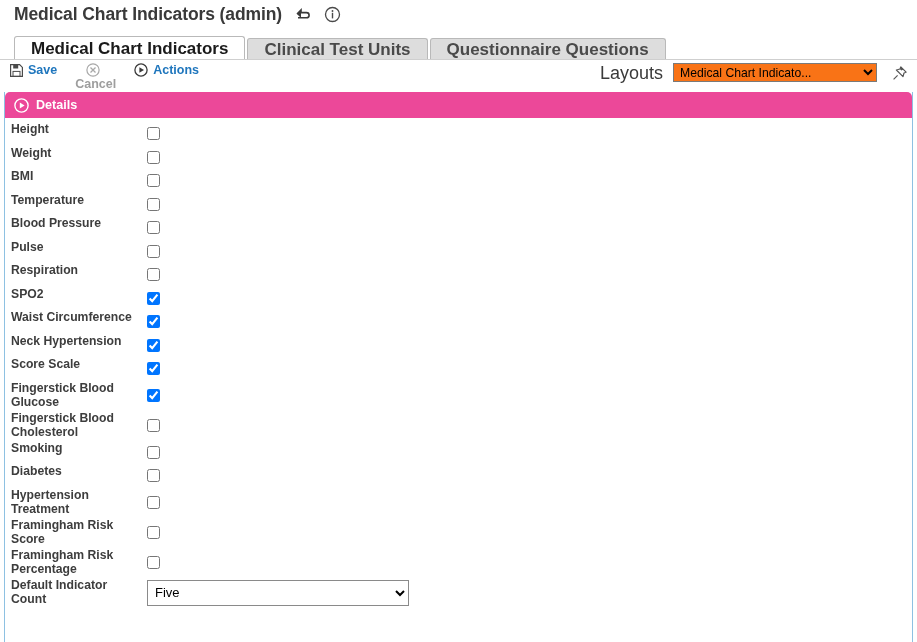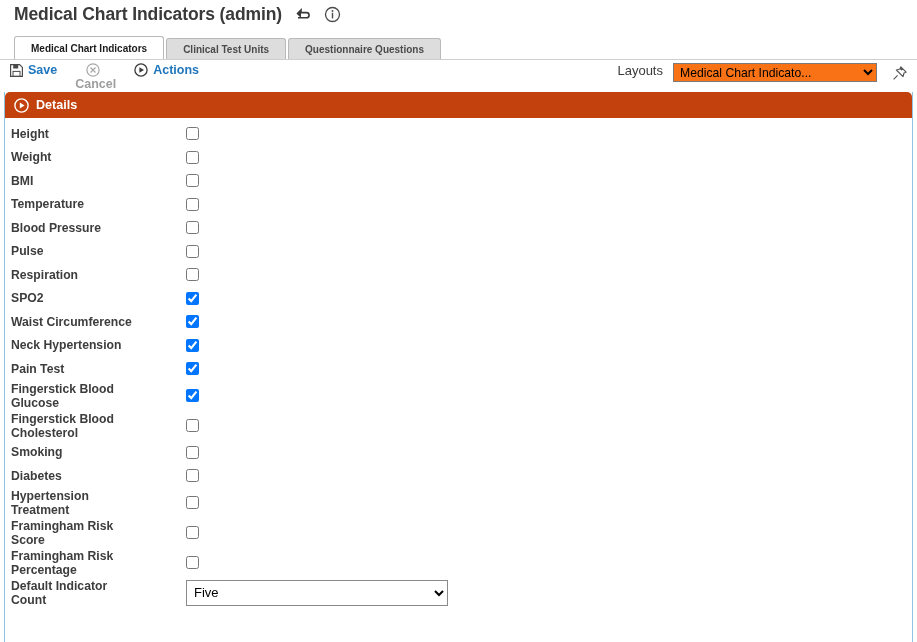--- a/index.html
+++ b/index.html
@@ -44,21 +44,21 @@
     position: relative;
     height: 23px;
     margin: 4px 0 0 14px;
     display: flex;
     align-items: flex-end;
   }
   .tab {
     height: 21px;
     line-height: 21px;
     padding: 0 16px;
-    font-size: 10px;
+    font-size: 17px;
     font-weight: bold;
     border: 1px solid #b9b9b9;
     border-bottom: none;
     background: #dddddd;
     color: #4a4a4a;
     border-radius: 3px 3px 0 0;
     margin-right: 2px;
     cursor: pointer;
     white-space: nowrap;
     box-sizing: border-box;
@@ -91,21 +91,21 @@
     white-space: nowrap;
   }
   .tb-btn.disabled {
     color: #9e9e9e;
     cursor: default;
     flex-direction: column;
   }
   .tb-btn .ic { margin-right: 5px; display:inline-flex; align-items:center; }
   .tb-spacer { flex: 1 1 auto; }
   .layouts-label {
-    font-size: 13px;
+    font-size: 18px;
     color: #3a3a3a;
     margin-right: 10px;
     white-space: nowrap;
   }
   select.layout-select {
     width: 204px;
     height: 19px;
     font-family: "Liberation Sans", sans-serif;
     font-size: 12.2px;
     color: #000000;
@@ -130,44 +130,42 @@
     margin: 3px 4px 0 4px;
     border: 1px solid #8ec1e2;
     border-top: none;
     border-radius: 0 0 5px 5px;
     background: #ffffff;
     box-sizing: border-box;
     height: 555px;
     overflow: hidden;
   }
   .panel-header {
-    background: #c2410c;
+    background: #ec4899;
     height: 26px;
     display: flex;
     align-items: center;
     padding-left: 9px;
     border-radius: 5px 5px 0 0;
     color: #ffffff;
     font-size: 12.6px;
     font-weight: bold;
     cursor: pointer;
     box-sizing: border-box;
   }
   .panel-header .ic { margin-right: 7px; display:inline-flex; align-items:center; }
   .panel-body {
     padding: 4px 0 0 0;
   }
 
   
   .field-row {
     display: flex;
-    align-items: center;
     min-height: 23.5px;
     padding-left: 6px;
-    gap: 39px;
   }
   .field-row.two-line { min-height: 30px; }
   .field-label {
     width: 136px;
     flex: 0 0 136px;
     font-size: 12.2px;
     font-weight: bold;
     color: #3d3d3d;
     line-height: 14px;
     padding-right: 4px;
@@ -346,21 +344,21 @@
     </div>
 
     <div class="field-row">
       <div class="field-label">Neck Hypertension</div>
       <div class="field-control">
         <input type="checkbox" class="cb" checked="" style="">
       </div>
     </div>
 
     <div class="field-row">
-      <div class="field-label">Pain Test</div>
+      <div class="field-label">Score Scale</div>
       <div class="field-control">
         <input type="checkbox" class="cb" checked="" style="">
       </div>
     </div>
 
     <div class="field-row two-line">
       <div class="field-label">Fingerstick Blood Glucose</div>
       <div class="field-control">
         <input type="checkbox" class="cb" checked="" style="">
       </div>

